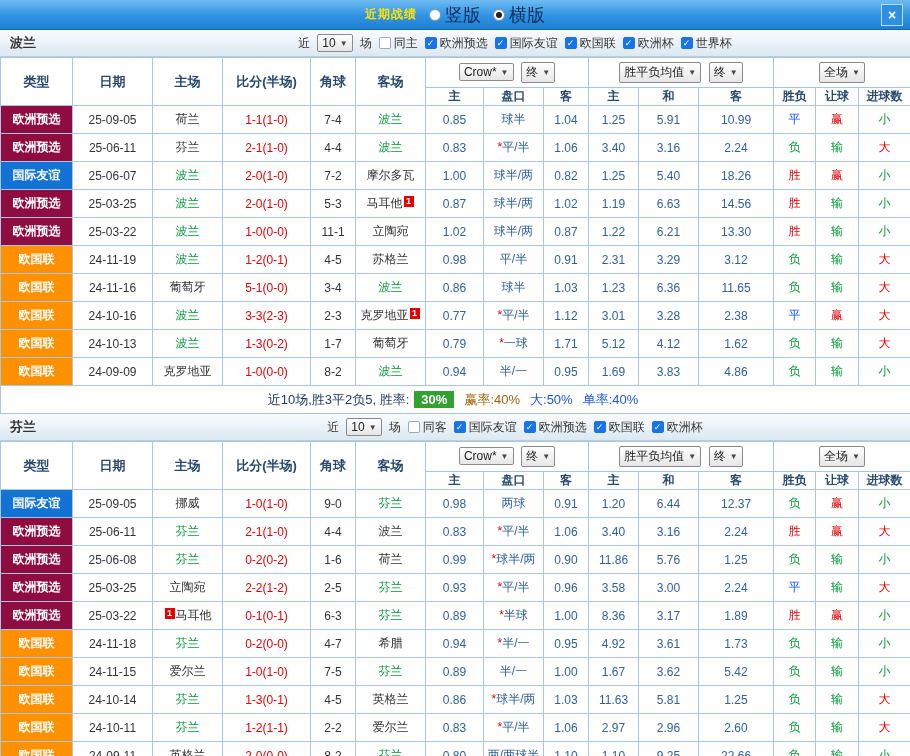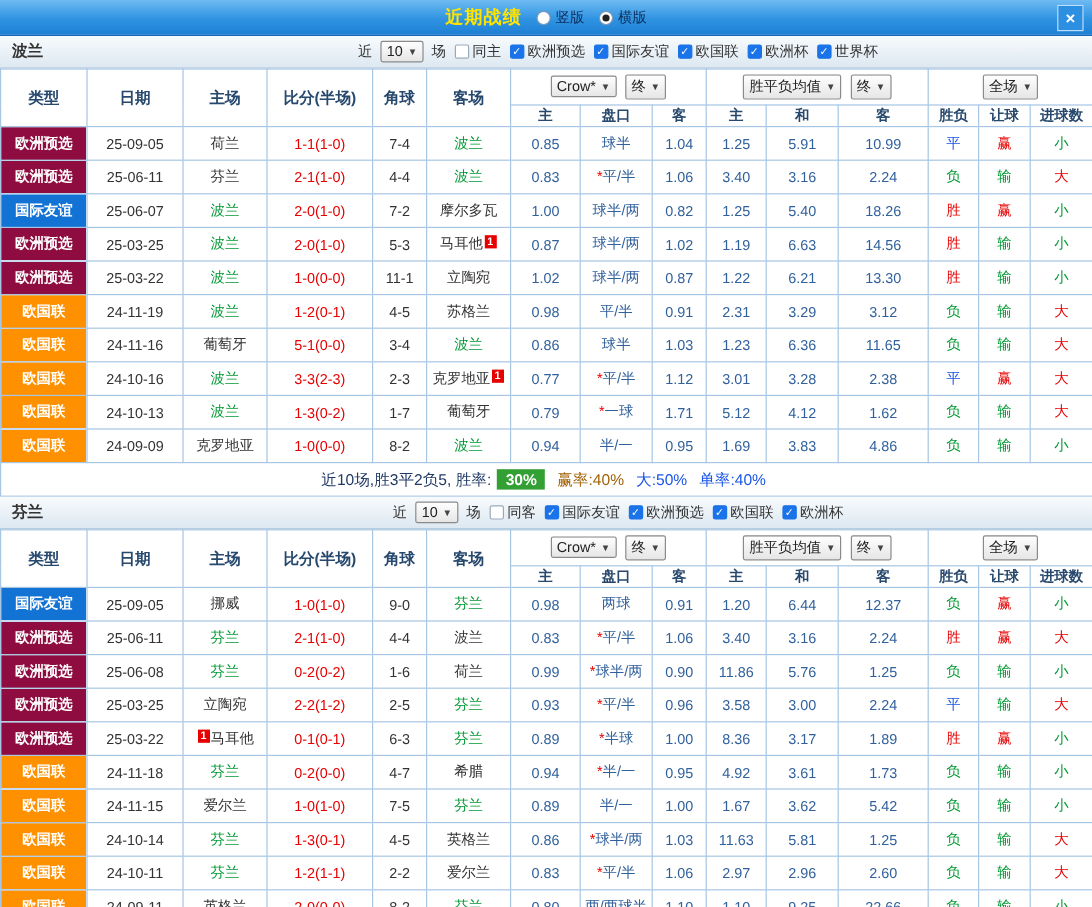--- a/index.html
+++ b/index.html
@@ -1,22 +1,22 @@
 <!DOCTYPE html>
 <html><head>
 <meta charset="utf-8">
 <style>
 *{box-sizing:border-box;margin:0;padding:0}
 html,body{width:910px;height:756px;overflow:hidden;background:#fff;
   font-family:"Liberation Sans","DejaVu Sans",sans-serif;}
 .titlebar{height:30px;background:linear-gradient(180deg,#6ebbf2 0%,#2f93e2 55%,#1e7fd2 100%);
   display:flex;align-items:center;justify-content:center;position:relative;border-bottom:1px solid #1668b5;}
 .tb-group{display:flex;align-items:center;gap:12px;}
-.tb-title{color:#FFE400;font-weight:bold;font-size:15px;letter-spacing:1px;}
-.radio-wrap{display:flex;align-items:center;gap:4px;font-size:12px;color:#0d2f5e;cursor:pointer;}
+.tb-title{color:#FFE400;font-weight:bold;font-size:12px;letter-spacing:1px;}
+.radio-wrap{display:flex;align-items:center;gap:4px;font-size:18px;color:#0d2f5e;cursor:pointer;}
 .radio{width:12px;height:12px;border-radius:50%;background:#fff;border:1px solid #7a98b8;
   display:inline-flex;align-items:center;justify-content:center;}
 .radio.checked::after{content:"";width:6px;height:6px;border-radius:50%;background:#222;}
 .close-btn{position:absolute;right:7px;top:4px;width:22px;height:22px;background:#2d8fe2;
   border:1px solid #bcdcf8;color:#fff;font-size:14px;font-weight:bold;
   display:flex;align-items:center;justify-content:center;cursor:pointer;}
 .section-bar{height:27px;display:flex;align-items:center;background:linear-gradient(#f8fbfd,#dde8f1);
   border-bottom:1px solid #b8cde0;padding:0 10px;font-size:13px;}
 .team-name{font-weight:bold;color:#333;flex:0 0 120px;text-align:left;}
 .filters{flex:1;display:flex;align-items:center;justify-content:center;gap:7px;font-size:12px;color:#333;}

